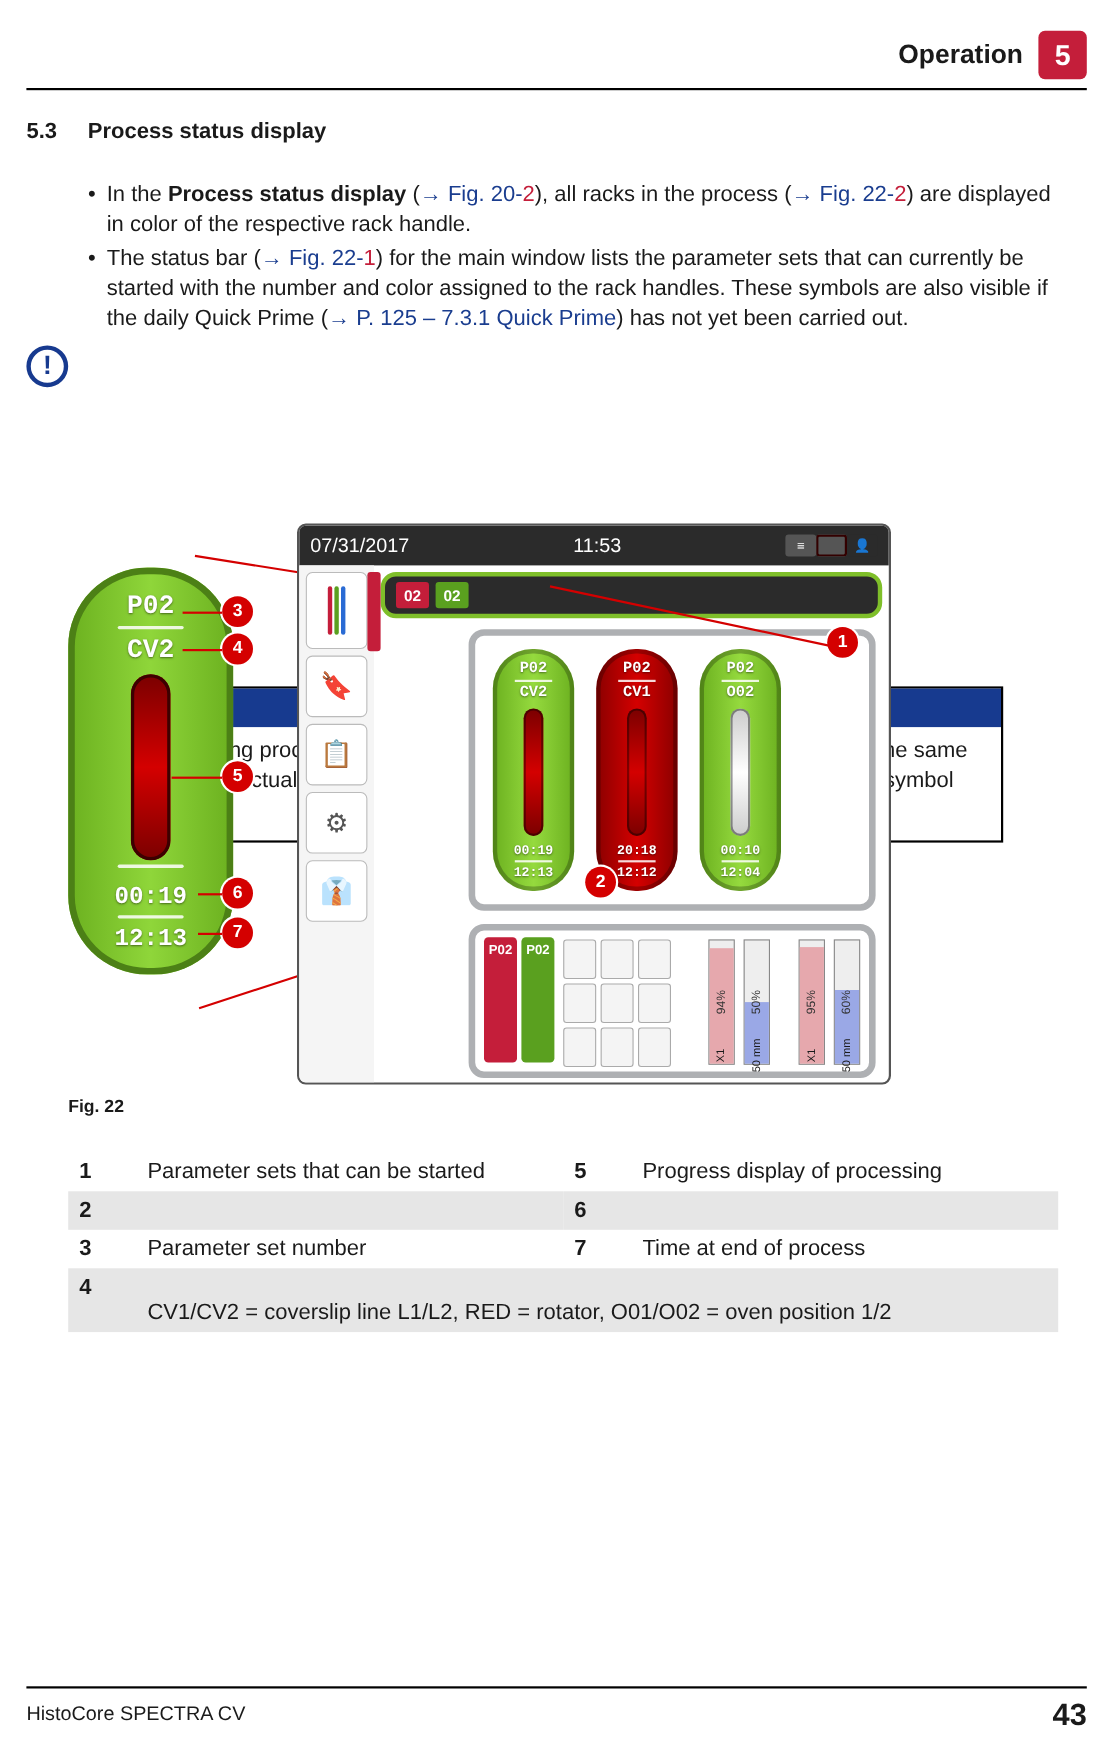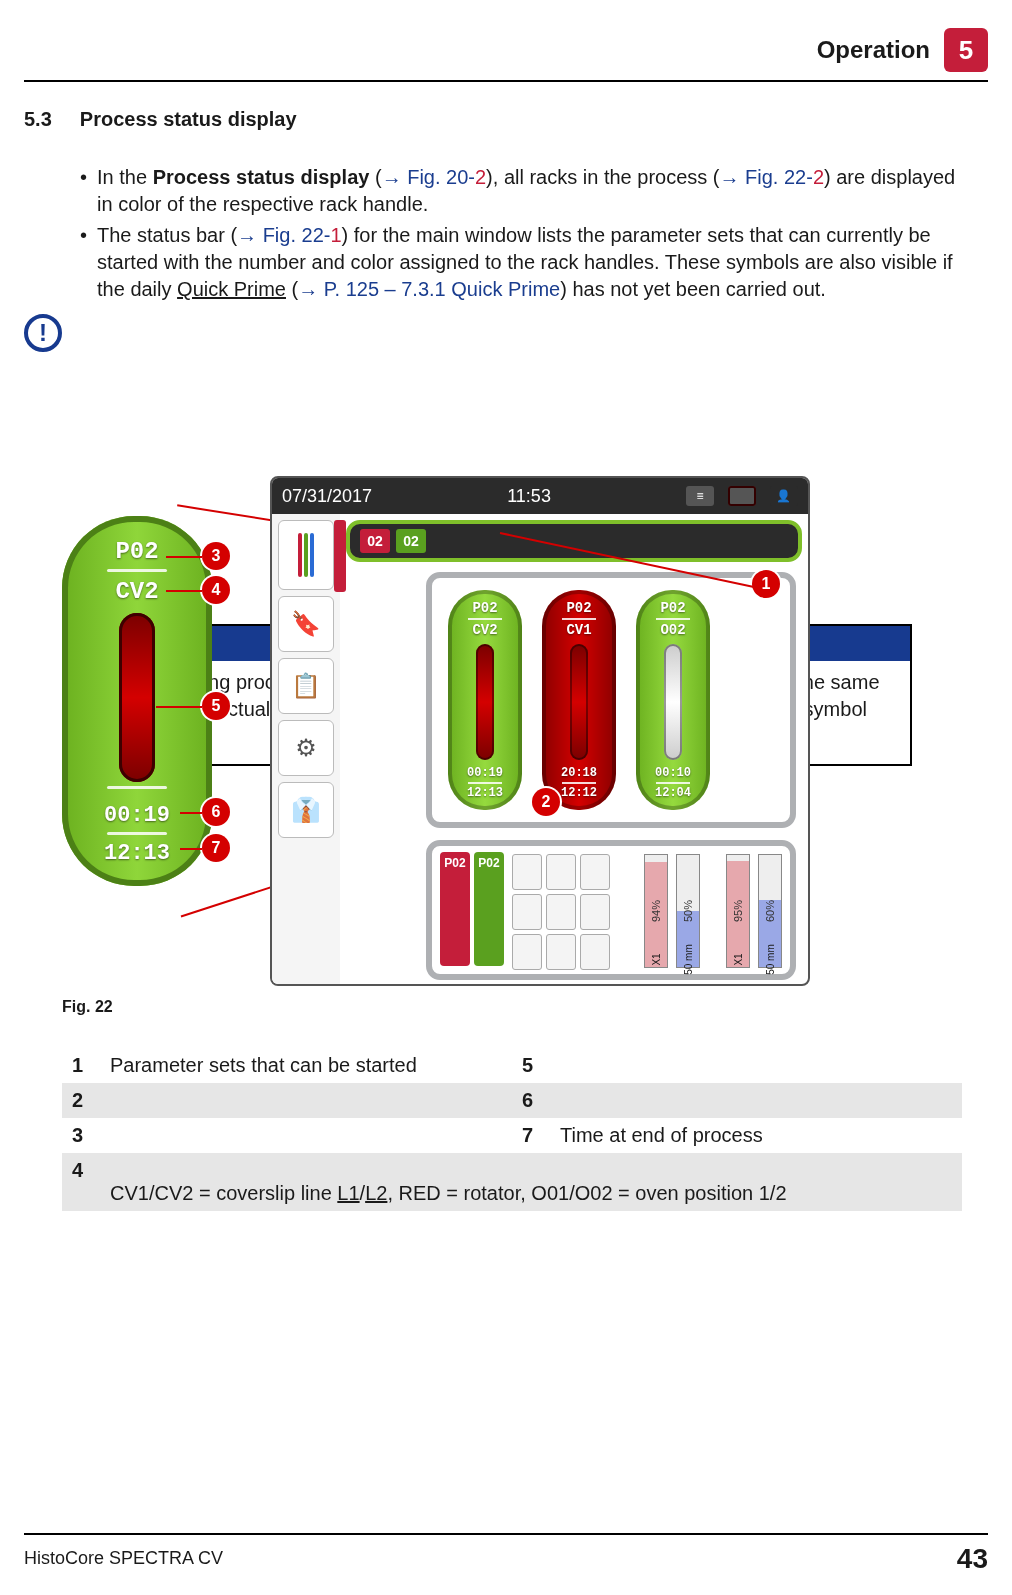--- a/index.html
+++ b/index.html
@@ -37,21 +37,21 @@
   }
 
   .body-text {
     position: absolute; top: 164px; left: 80px; right: 50px;
     font-size: 20px; line-height: 1.35;
   }
   .bullet { display: flex; gap: 10px; margin-bottom: 4px; }
   .bullet .dot { flex: 0 0 auto; }
   .link-blue { color: #1a3d8f; }
   .link-red { color: #c41e3a; }
-  .link-u { text-decoration: underline; }
+  .link-u { }
   .bold { font-weight: bold; }
 
   
   .note-wrap {
     position: absolute; top: 312px; left: 24px; right: 50px;
     border: 2px solid #000;
   }
   .note-head {
     background: #173a8f; color: #fff; font-weight: bold;
     padding: 6px 14px; font-size: 20px;
@@ -73,21 +73,21 @@
   }
 
   
   .legend {
     position: absolute; top: 1048px; left: 62px; right: 50px;
     font-size: 20px;
   }
   .legend-row { display: flex; }
   .legend-row.shade { background: #e6e6e6; }
   .leg-num { width: 48px; font-weight: bold; padding: 6px 0 6px 10px; }
-  .leg-txt { flex: 1; padding: 6px 6px 6px 0; }
+  .leg-txt { flex: 1; padding: 6px 6px 6px 0; margin-left: 24px; }
   .legend-cols { display: flex; }
   .legend-col { flex: 1; }
 
   
   .footer-rule { position: absolute; bottom: 60px; left: 24px; right: 24px; height: 2px; background: #000; }
   .footer-left { position: absolute; bottom: 26px; left: 24px; font-size: 18px; }
   .footer-right { position: absolute; bottom: 20px; right: 24px; font-size: 28px; font-weight: bold; }
 
   
   .fig-area {
@@ -139,21 +139,21 @@
   .instr {
     position: absolute; top: 0; left: 208px;
     width: 540px; height: 510px;
     background: #fff;
     border: 2px solid #555;
     border-radius: 8px;
     overflow: hidden;
   }
   .instr-top {
     height: 36px; background: #2b2b2b; color: #fff;
-    display: flex; align-items: center; padding: 0 10px; gap: 14px;
+    display: flex; align-items: center; padding: 0 10px; gap: 0;
     font-size: 18px;
     justify-content: center;
   }
   .instr-top .spacer { flex: 1; }
   .instr-top .mini-icon {
     width: 28px; height: 20px; background: #555; border-radius: 3px;
     display:flex;align-items:center;justify-content:center;font-size:12px;
   }
   .mini-oven { background: linear-gradient(#ff3b2f,#b00000); box-shadow: inset 0 0 0 2px #300; }
 
@@ -448,25 +448,27 @@
     <div class="legend-col">
       <div class="legend-row">
           <div class="leg-num">1</div>
           <div class="leg-txt">Parameter sets that can be started</div>
         </div>
       <div class="legend-row shade">
           <div class="leg-num">2</div>
         </div>
       <div class="legend-row">
           <div class="leg-num">3</div>
+          <div class="leg-txt">Parameter set number</div>
         </div>
     </div>
     <div class="legend-col">
       <div class="legend-row">
           <div class="leg-num">5</div>
+          <div class="leg-txt">Progress display of processing</div>
         </div>
       <div class="legend-row shade">
           <div class="leg-num">6</div>
         </div>
       <div class="legend-row">
           <div class="leg-num">7</div>
           <div class="leg-txt">Time at end of process</div>
         </div>
     </div>
   </div>

